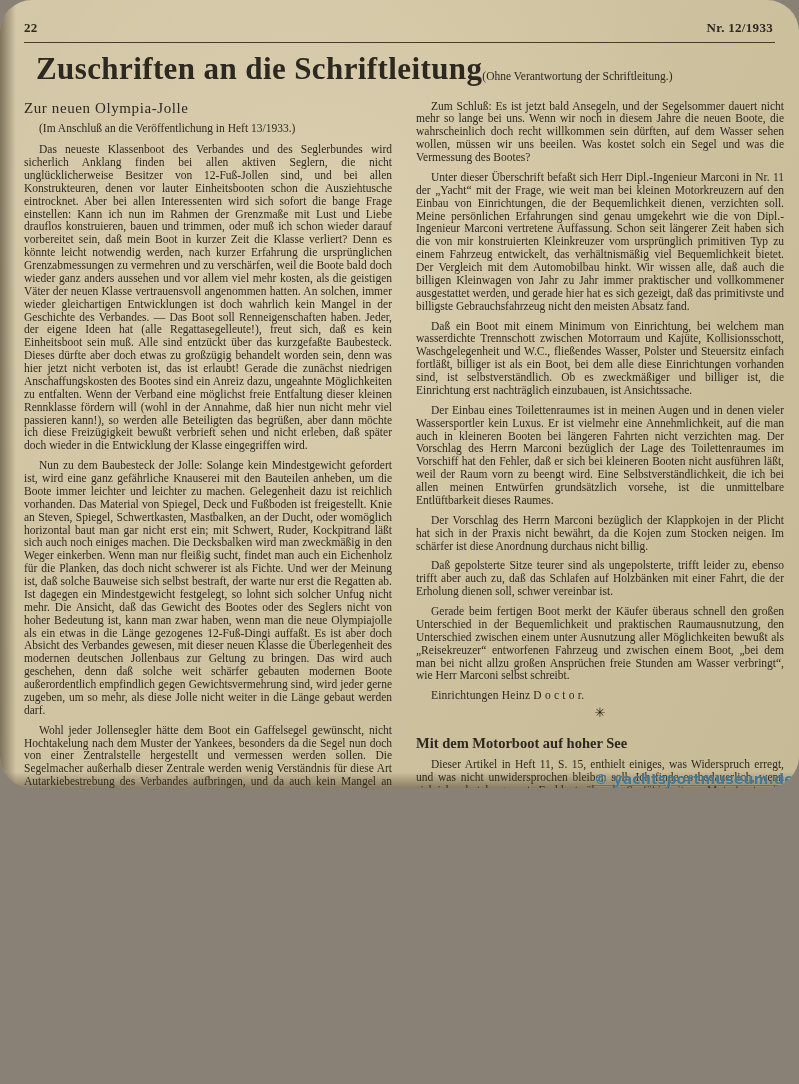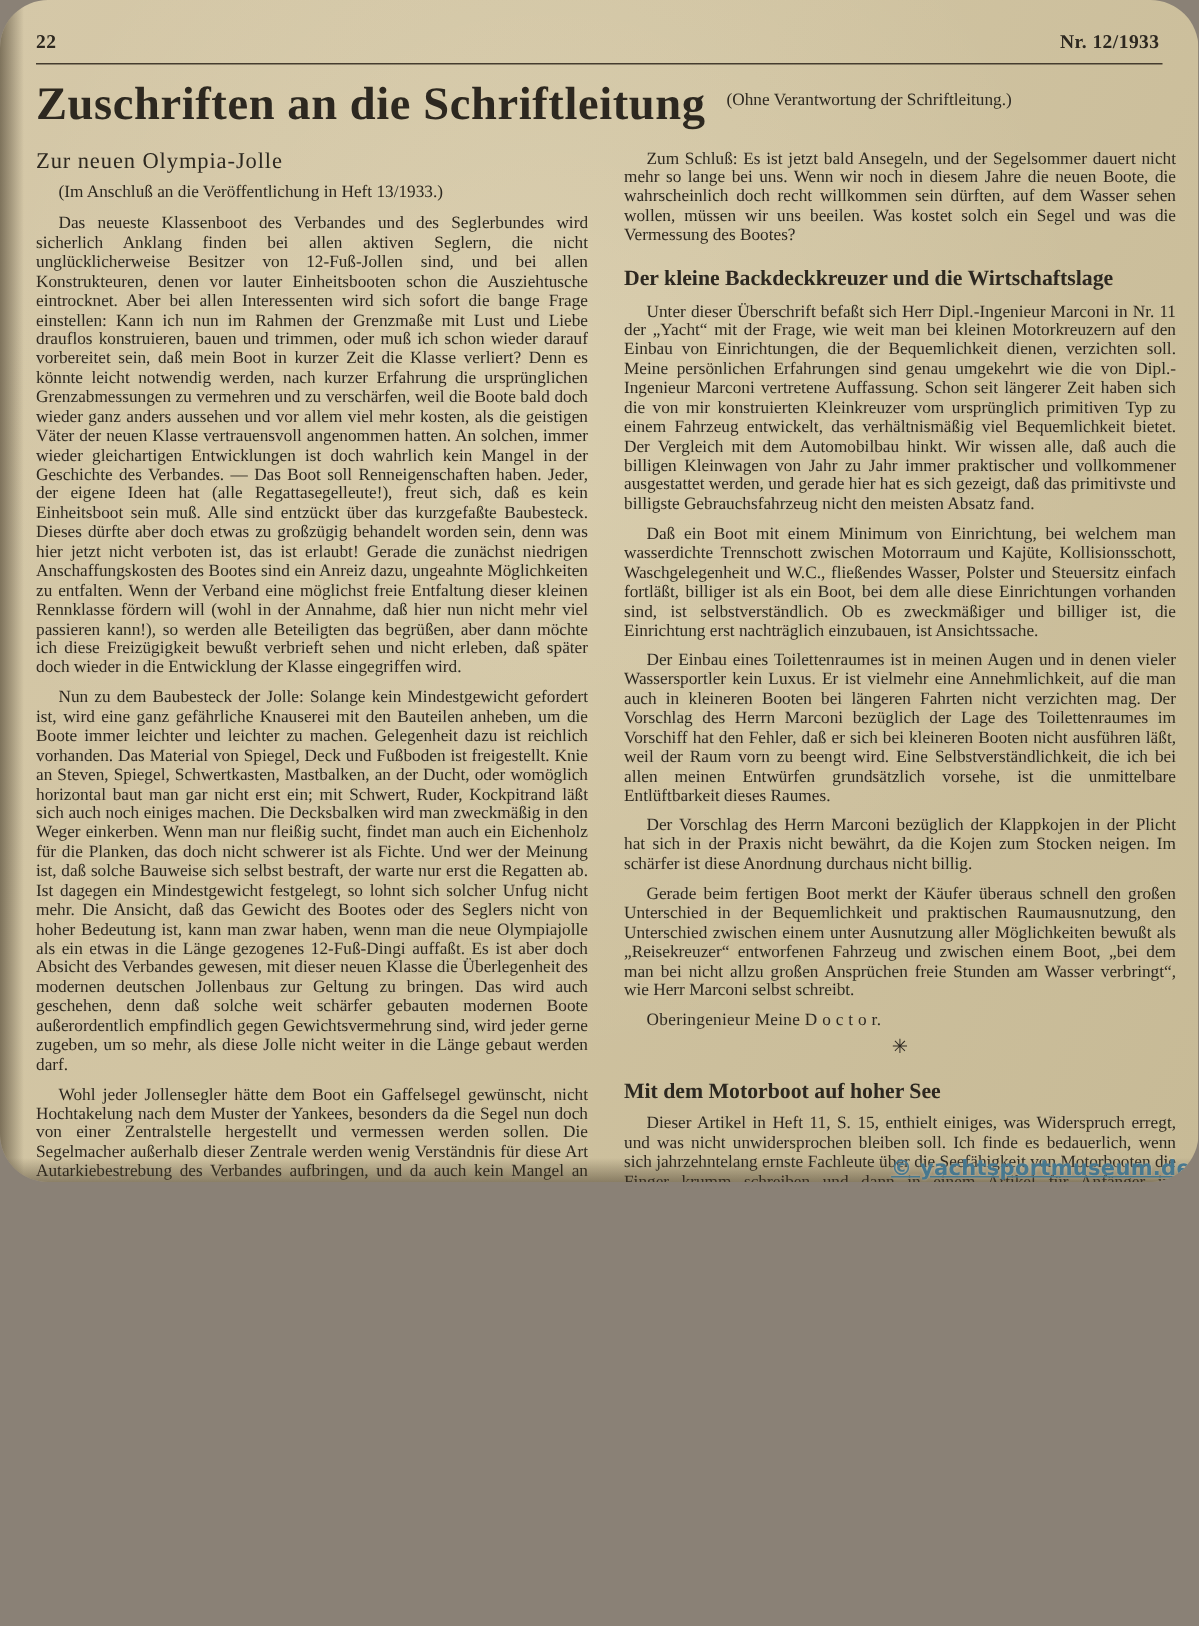--- a/index.html
+++ b/index.html
@@ -19,21 +19,21 @@
   }
   .page::before{content:"";position:absolute;left:0;top:0;bottom:0;width:16px;
     background:linear-gradient(to right, rgba(55,45,30,.55), rgba(55,45,30,0));pointer-events:none;z-index:6;}
   .page::after{content:"";position:absolute;left:0;right:0;bottom:0;height:16px;
     background:linear-gradient(to top, rgba(55,45,30,.45), rgba(55,45,30,0));pointer-events:none;z-index:6;}
 
   .pagehead{display:flex;justify-content:space-between;align-items:baseline;
     font-size:13px;font-weight:bold;letter-spacing:.3px;padding:0 2px 4px 0;}
   .rule{border-top:1.6px solid #453c2f;margin:2px 0 10px 0;}
 
-  .titlerow{display:flex;align-items:center;gap:14px;margin:8px 0 14px 0;}
+  .titlerow{display:flex;align-items:flex-end;margin:8px 0 14px 12px;}
   .titlerow h1{margin:0;font-size:31px;font-weight:bold;letter-spacing:.4px;line-height:1.05;white-space:nowrap;}
   .titlenote{font-size:11.5px;padding-bottom:4px;white-space:nowrap;}
 
   .cols{display:flex;gap:24px;align-items:flex-start;}
   .col{width:368px;flex:0 0 368px;font-size:11.5px;line-height:1.12;text-align:justify;}
 
   .h-jolle{margin:0 0 6px 0;font-size:15px;font-weight:normal;letter-spacing:.6px;text-align:left;}
   .h-bold{margin:14px 0 7px 0;font-size:14.5px;font-weight:bold;text-align:left;line-height:1.15;}
   .subnote{margin:0 0 8px 0;text-indent:15px;text-align:left;}
 
@@ -74,29 +74,29 @@
       <div>
           <p class="para">Das neueste Klassenboot des Verbandes und des Seglerbundes wird sicherlich Anklang finden bei allen aktiven Seglern, die nicht unglücklicherweise Besitzer von 12-Fuß-Jollen sind, und bei allen Konstrukteuren, denen vor lauter Einheitsbooten schon die Ausziehtusche eintrocknet. Aber bei allen Interessenten wird sich sofort die bange Frage einstellen: Kann ich nun im Rahmen der Grenzmaße mit Lust und Liebe drauflos konstruieren, bauen und trimmen, oder muß ich schon wieder darauf vorbereitet sein, daß mein Boot in kurzer Zeit die Klasse verliert? Denn es könnte leicht notwendig werden, nach kurzer Erfahrung die ursprünglichen Grenzabmessungen zu vermehren und zu verschärfen, weil die Boote bald doch wieder ganz anders aussehen und vor allem viel mehr kosten, als die geistigen Väter der neuen Klasse vertrauensvoll angenommen hatten. An solchen, immer wieder gleichartigen Entwicklungen ist doch wahrlich kein Mangel in der Geschichte des Verbandes. — Das Boot soll Renneigenschaften haben. Jeder, der eigene Ideen hat (alle Regattasegelleute!), freut sich, daß es kein Einheitsboot sein muß. Alle sind entzückt über das kurzgefaßte Baubesteck. Dieses dürfte aber doch etwas zu großzügig behandelt worden sein, denn was hier jetzt nicht verboten ist, das ist erlaubt! Gerade die zunächst niedrigen Anschaffungskosten des Bootes sind ein Anreiz dazu, ungeahnte Möglichkeiten zu entfalten. Wenn der Verband eine möglichst freie Entfaltung dieser kleinen Rennklasse fördern will (wohl in der Annahme, daß hier nun nicht mehr viel passieren kann!), so werden alle Beteiligten das begrüßen, aber dann möchte ich diese Freizügigkeit bewußt verbrieft sehen und nicht erleben, daß später doch wieder in die Entwicklung der Klasse eingegriffen wird.</p>
           <p class="para">Nun zu dem Baubesteck der Jolle: Solange kein Mindestgewicht gefordert ist, wird eine ganz gefährliche Knauserei mit den Bauteilen anheben, um die Boote immer leichter und leichter zu machen. Gelegenheit dazu ist reichlich vorhanden. Das Material von Spiegel, Deck und Fußboden ist freigestellt. Knie an Steven, Spiegel, Schwertkasten, Mastbalken, an der Ducht, oder womöglich horizontal baut man gar nicht erst ein; mit Schwert, Ruder, Kockpitrand läßt sich auch noch einiges machen. Die Decksbalken wird man zweckmäßig in den Weger einkerben. Wenn man nur fleißig sucht, findet man auch ein Eichenholz für die Planken, das doch nicht schwerer ist als Fichte. Und wer der Meinung ist, daß solche Bauweise sich selbst bestraft, der warte nur erst die Regatten ab. Ist dagegen ein Mindestgewicht festgelegt, so lohnt sich solcher Unfug nicht mehr. Die Ansicht, daß das Gewicht des Bootes oder des Seglers nicht von hoher Bedeutung ist, kann man zwar haben, wenn man die neue Olympiajolle als ein etwas in die Länge gezogenes 12-Fuß-Dingi auffaßt. Es ist aber doch Absicht des Verbandes gewesen, mit dieser neuen Klasse die Überlegenheit des modernen deutschen Jollenbaus zur Geltung zu bringen. Das wird auch geschehen, denn daß solche weit schärfer gebauten modernen Boote außerordentlich empfindlich gegen Gewichtsvermehrung sind, wird jeder gerne zugeben, um so mehr, als diese Jolle nicht weiter in die Länge gebaut werden darf.</p>
           <p class="para">Wohl jeder Jollensegler hätte dem Boot ein Gaffelsegel gewünscht, nicht Hochtakelung nach dem Muster der Yankees, besonders da die Segel nun doch von einer Zentralstelle hergestellt und vermessen werden sollen. Die Segelmacher außerhalb dieser Zentrale werden wenig Verständnis für diese Art Autarkiebestrebung des Verbandes aufbringen, und da auch kein Mangel an amtlichen Vermessern besteht, ist unerklärlich, warum nicht jeder sein Segel anfertigen lassen soll, wo es ihm paßt. Der Grundsatz: „Gleiche Waffen durch gleiches Material“ klingt zwar sehr sportgerecht, ist es auf dem Wasser aber wirklich nicht. Ein Boot und ein Stück Leinwand zur Verfügung des Seglers sind nicht zu vergleichen mit dem Diskus oder dem Speer in der Hand des Leichtathleten. Und wenn hienieden wohl auch noch keiner sein Segel nach Schulmanns Vorschlägen glasiert oder lackiert hat, so versteht mancher Eigner doch eine ganze Menge von ähnlichen Dingen. Übrigens sind doch auch in der 12-Fuß-Klasse eigene Segel gestattet. — Solange kein Mastdurchmesser festgelegt ist, wird Mastbruch Ehrensache sein. Das dreifache Bindereff in der Segelskizze ist hoffentlich nicht ernst gemeint, die drei Segellatten würde man ja gottseidank ohnehin zu Hause lassen können.</p>
         </div>
     </section>
 
     <section class="col">
       <p class="para">Zum Schluß: Es ist jetzt bald Ansegeln, und der Segelsommer dauert nicht mehr so lange bei uns. Wenn wir noch in diesem Jahre die neuen Boote, die wahrscheinlich doch recht willkommen sein dürften, auf dem Wasser sehen wollen, müssen wir uns beeilen. Was kostet solch ein Segel und was die Vermessung des Bootes?</p>
 
-      <h2 class="h-bold">Der kleine Backdeckkreuzer und die Wirtschaftslage</h2>
       <div>
           <p class="para">Unter dieser Überschrift befaßt sich Herr Dipl.-Ingenieur Marconi in Nr. 11 der „Yacht“ mit der Frage, wie weit man bei kleinen Motorkreuzern auf den Einbau von Einrichtungen, die der Bequemlichkeit dienen, verzichten soll. Meine persönlichen Erfahrungen sind genau umgekehrt wie die von Dipl.-Ingenieur Marconi vertretene Auffassung. Schon seit längerer Zeit haben sich die von mir konstruierten Kleinkreuzer vom ursprünglich primitiven Typ zu einem Fahrzeug entwickelt, das verhältnismäßig viel Bequemlichkeit bietet. Der Vergleich mit dem Automobilbau hinkt. Wir wissen alle, daß auch die billigen Kleinwagen von Jahr zu Jahr immer praktischer und vollkommener ausgestattet werden, und gerade hier hat es sich gezeigt, daß das primitivste und billigste Gebrauchsfahrzeug nicht den meisten Absatz fand.</p>
           <p class="para">Daß ein Boot mit einem Minimum von Einrichtung, bei welchem man wasserdichte Trennschott zwischen Motorraum und Kajüte, Kollisionsschott, Waschgelegenheit und W.C., fließendes Wasser, Polster und Steuersitz einfach fortläßt, billiger ist als ein Boot, bei dem alle diese Einrichtungen vorhanden sind, ist selbstverständlich. Ob es zweckmäßiger und billiger ist, die Einrichtung erst nachträglich einzubauen, ist Ansichtssache.</p>
           <p class="para">Der Einbau eines Toilettenraumes ist in meinen Augen und in denen vieler Wassersportler kein Luxus. Er ist vielmehr eine Annehmlichkeit, auf die man auch in kleineren Booten bei längeren Fahrten nicht verzichten mag. Der Vorschlag des Herrn Marconi bezüglich der Lage des Toilettenraumes im Vorschiff hat den Fehler, daß er sich bei kleineren Booten nicht ausführen läßt, weil der Raum vorn zu beengt wird. Eine Selbstverständlichkeit, die ich bei allen meinen Entwürfen grundsätzlich vorsehe, ist die unmittelbare Entlüftbarkeit dieses Raumes.</p>
           <p class="para">Der Vorschlag des Herrn Marconi bezüglich der Klappkojen in der Plicht hat sich in der Praxis nicht bewährt, da die Kojen zum Stocken neigen. Im schärfer ist diese Anordnung durchaus nicht billig.</p>
+          <p class="para">Daß gepolsterte Sitze teurer sind als ungepolsterte, trifft leider zu, ebenso trifft aber auch zu, daß das Schlafen auf Holzbänken mit einer Fahrt, die der Erholung dienen soll, schwer vereinbar ist.</p>
           <p class="para">Gerade beim fertigen Boot merkt der Käufer überaus schnell den großen Unterschied in der Bequemlichkeit und praktischen Raumausnutzung, den Unterschied zwischen einem unter Ausnutzung aller Möglichkeiten bewußt als „Reisekreuzer“ entworfenen Fahrzeug und zwischen einem Boot, „bei dem man bei nicht allzu großen Ansprüchen freie Stunden am Wasser verbringt“, wie Herr Marconi selbst schreibt.</p>
         </div>
-      <p class="sig-left">Oberingenieur Meine D o c t o r.</p>
+      <p class="sig-left">Einrichtungen Heinz D o c t o r.</p>
 
       <div class="star">✳</div>
 
       <h2 class="h-bold">Mit dem Motorboot auf hoher See</h2>
       <div>
           <p class="para">Dieser Artikel in Heft 11, S. 15, enthielt einiges, was Widerspruch erregt, und was nicht unwidersprochen bleiben soll. Ich finde es bedauerlich, wenn sich jahrzehntelang ernste Fachleute über die Seefähigkeit von Motorbooten die Finger krumm schreiben und dann in einem Artikel für Anfänger im Fahrtensport gesagt wird, daß ein Boot dann „seefest“ sei, wenn die Plankenstärke 10 mm (in Worten: zehn) beträgt, und wenn genügend Dichtungsmaterial für Lecks vorhanden ist. (Bei dieser Plankenstärke wohl auch durchaus notwendig!) Weitere Eigenschaften braucht das Boot nicht aufzuweisen. Ich habe mir das Boot beim Lesen schließlich folgendermaßen vorgestellt: Autoboot, 10 m lang, 10 mm starke Planken,</p>
         </div>
     </section>
 
   </div>

